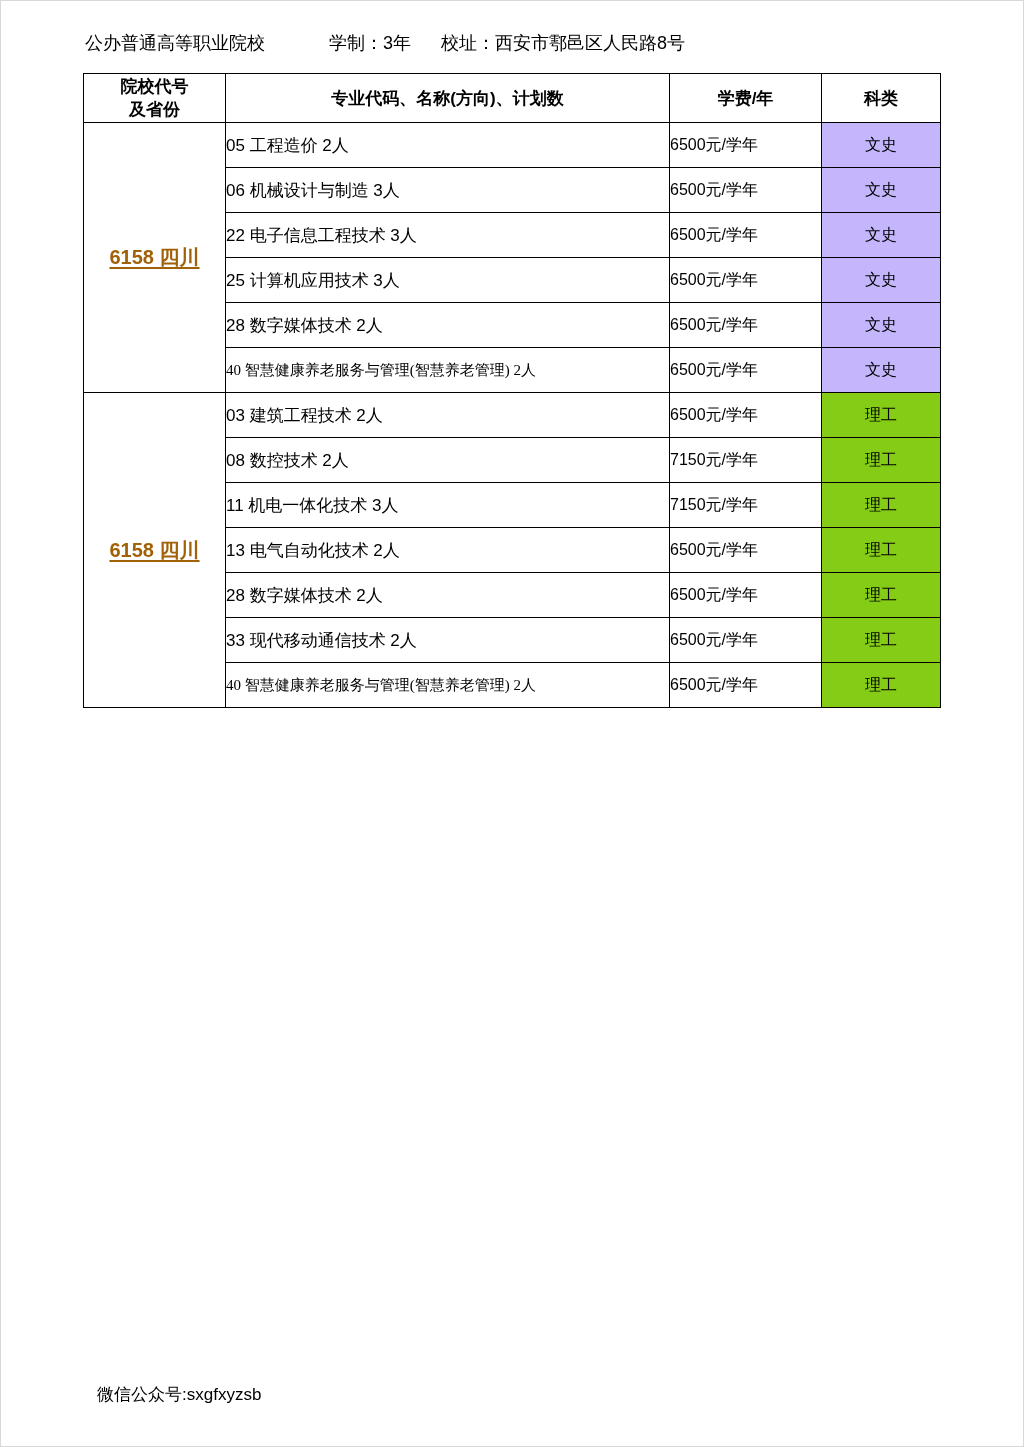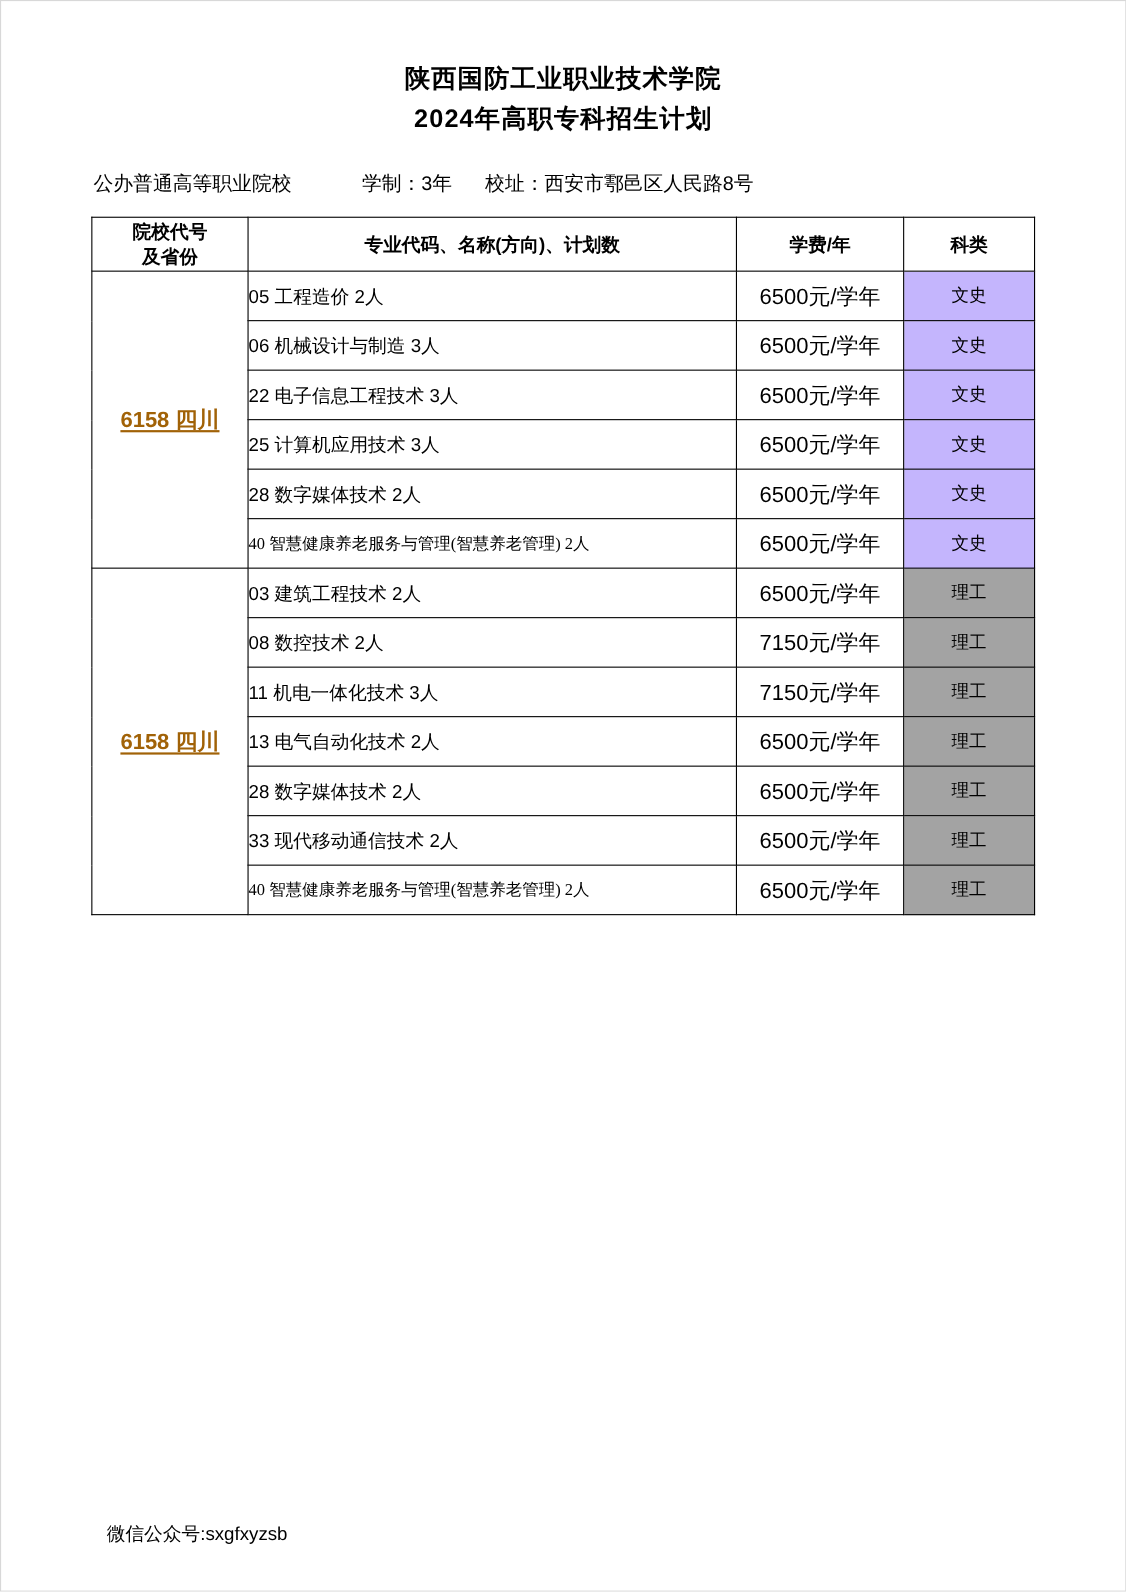--- a/index.html
+++ b/index.html
@@ -87,31 +87,31 @@
     padding-left: 12px;
     height: 44px;
     vertical-align: middle;
     white-space: nowrap;
   }
   td.major-cell.small {
     font-size: 15px;
     font-family: Liberation Serif, serif;
   }
   td.fee-cell {
-    font-size: 20px;
-    text-align: center;
+    font-size: 16px;
+    text-align: left;
     vertical-align: middle;
   }
   td.type-cell {
     font-size: 16px;
     text-align: center;
     vertical-align: middle;
   }
   .type-wenshi { background: #c4b5fd; }
-  .type-ligong { background: #a3a3a3; }
+  .type-ligong { background: #84cc16; }
 
   .footer {
     position: absolute;
     left: 0;
     right: 0;
     bottom: 40px;
     padding: 0 96px;
     display: flex;
     justify-content: space-between;
     align-items: baseline;
@@ -119,24 +119,20 @@
   }
   .footer-left {
     white-space: pre;
   }
 </style>
 </head>
 <body>
 
 <div class="page">
 
-  <div class="title-block">
-    <div class="title-line">陕西国防工业职业技术学院</div>
-    <div class="title-line">2024年高职专科招生计划</div>
-  </div>
 
   <div class="subtitle-row">
     <span class="subtitle-seg">公办普通高等职业院校</span>
     <span class="gap-1"></span>
     <span class="subtitle-seg">学制：3年</span>
     <span class="gap-2"></span>
     <span class="subtitle-seg">校址：西安市鄠邑区人民路8号</span>
   </div>
 
   <table class="plan">

